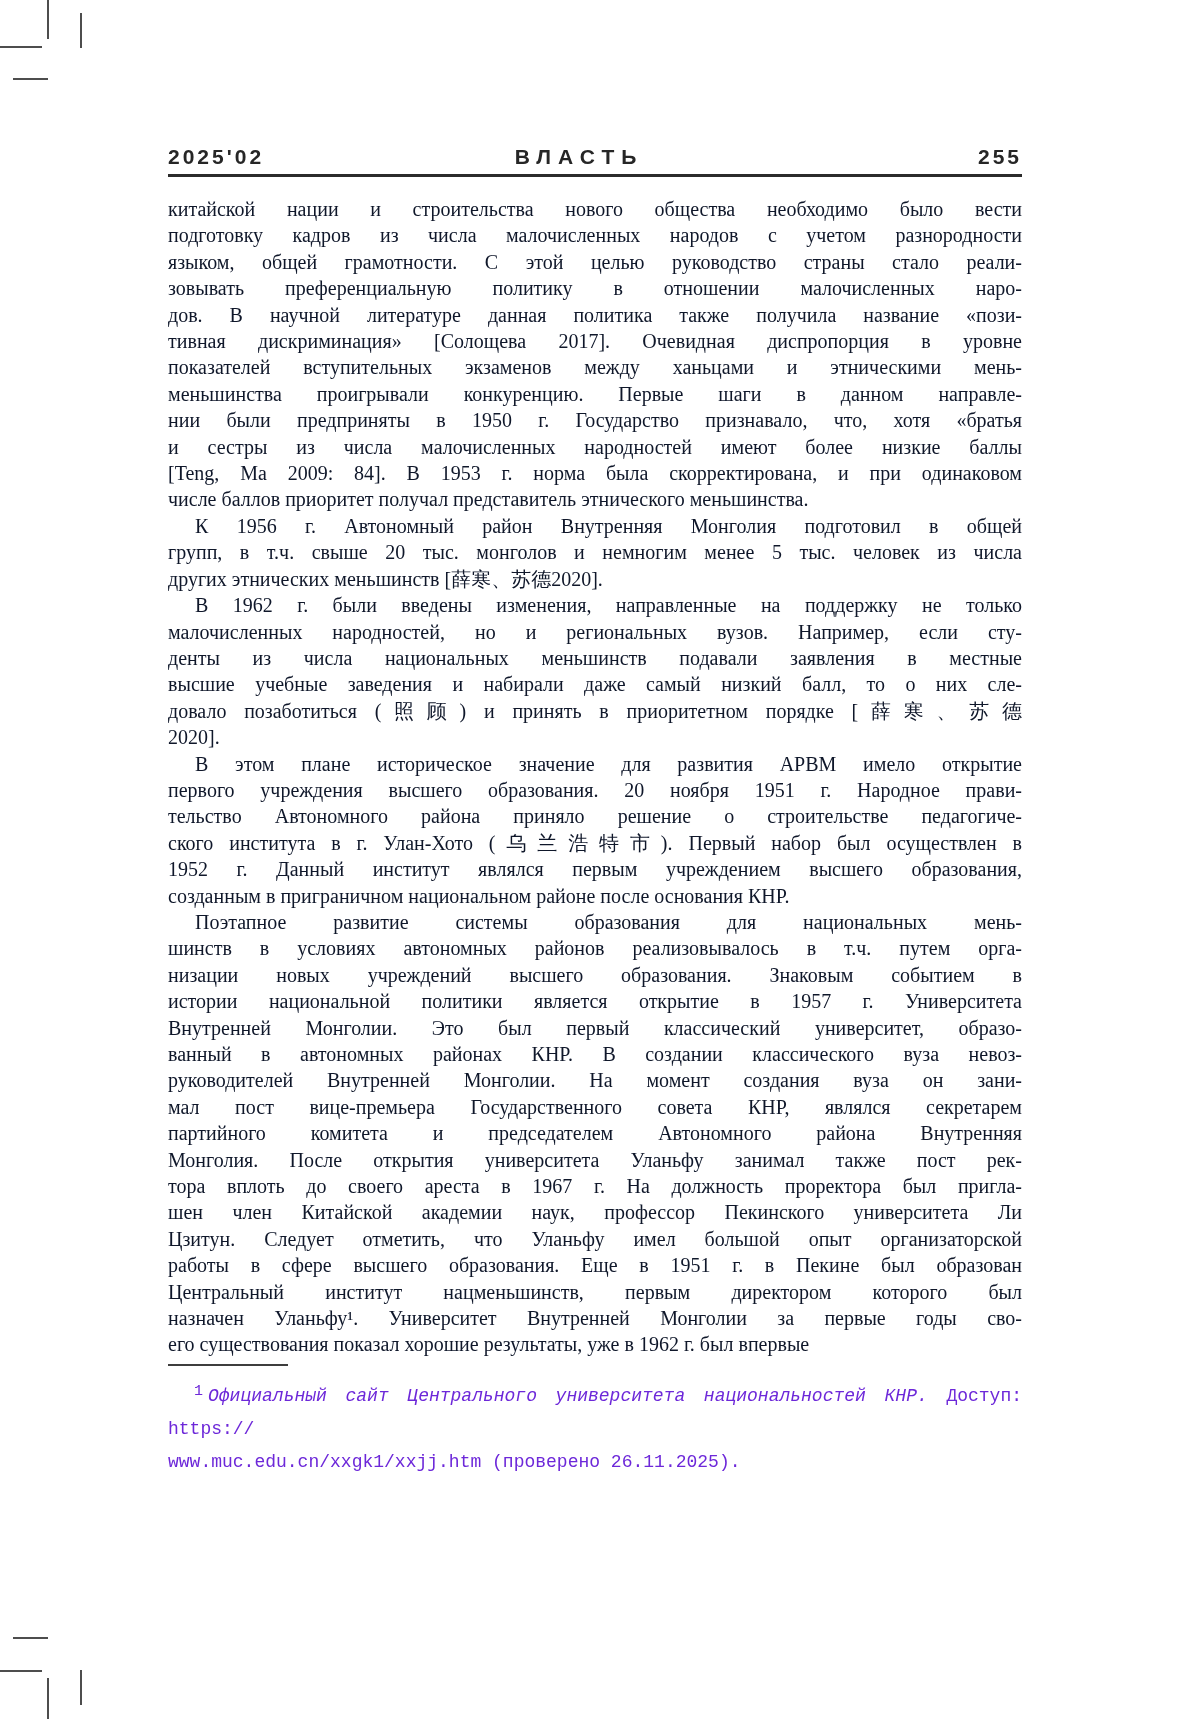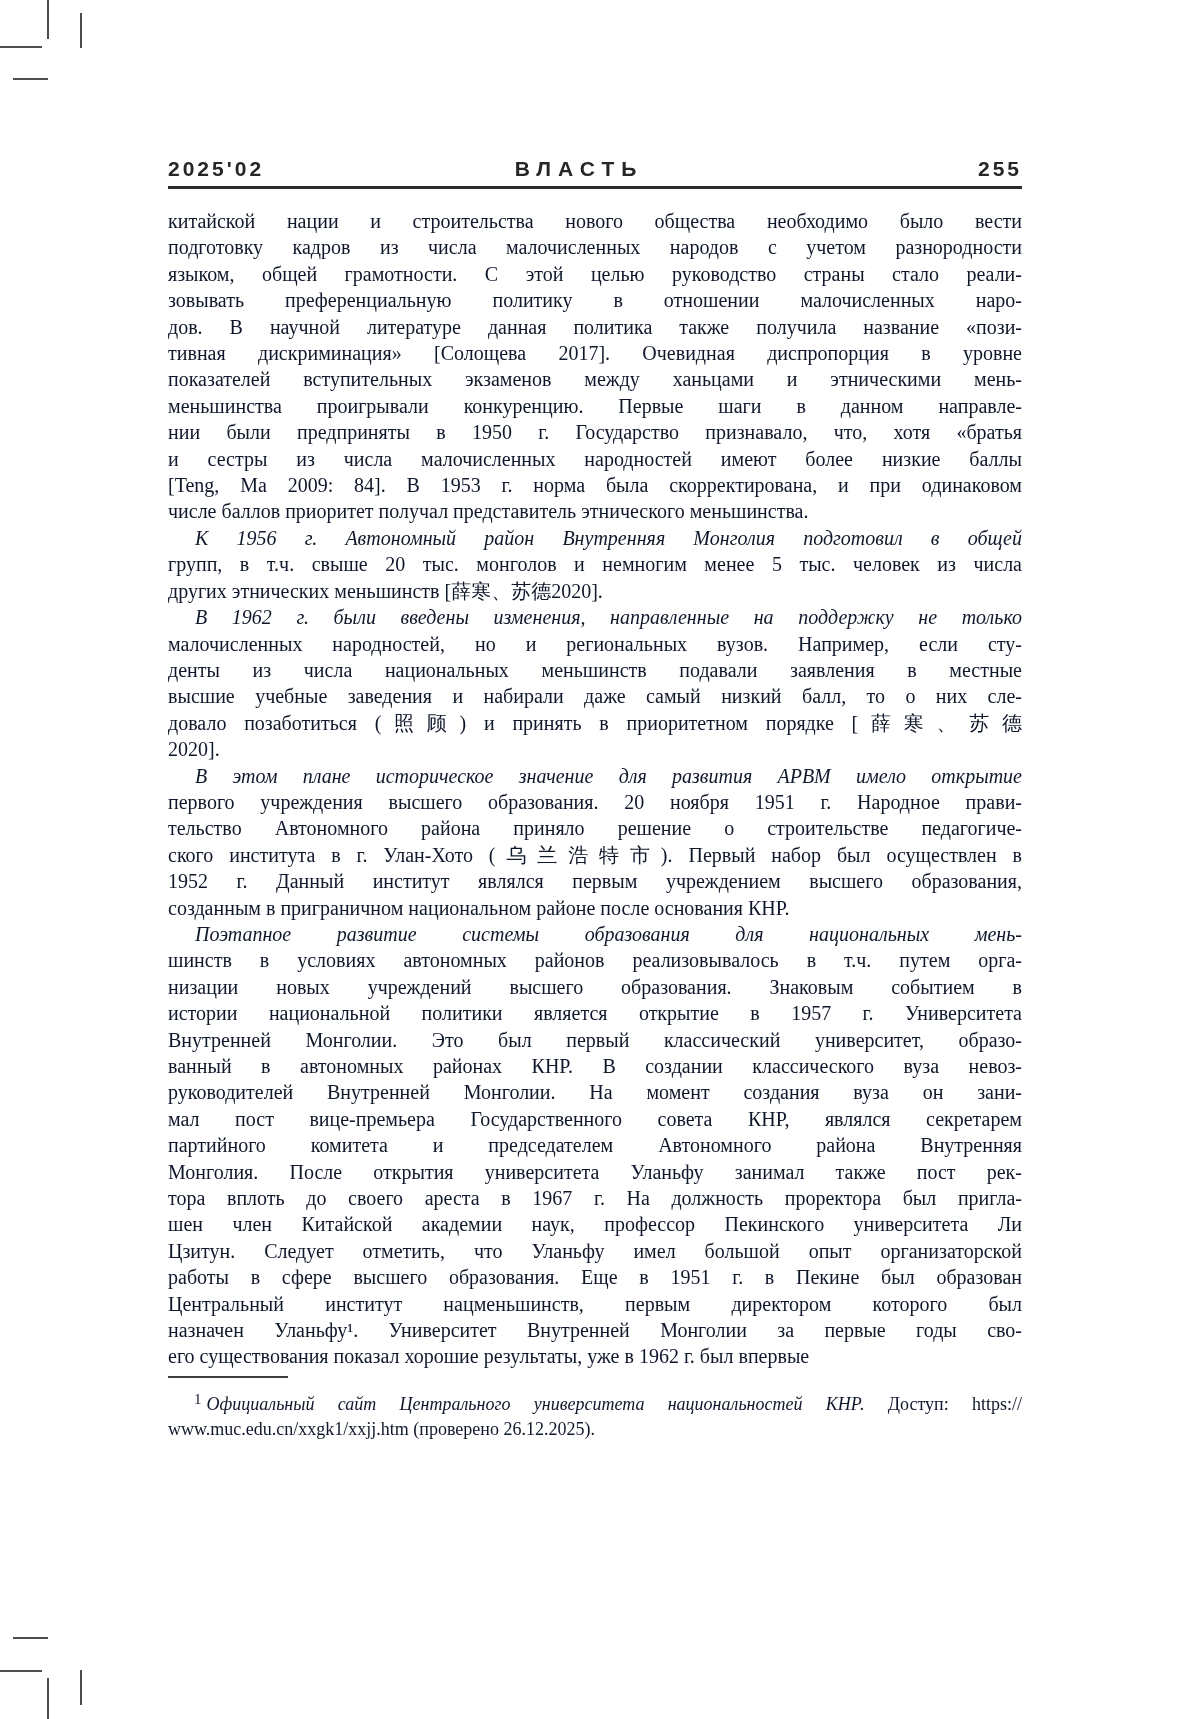--- a/index.html
+++ b/index.html
@@ -27,21 +27,20 @@
   .m-bl-h1 { left: 13px;  top: 1637px; width: 35px; height: 2px;  }
   .m-bl-h2 { left: 0;     top: 1670px; width: 42px; height: 2px;  }
   .m-bl-v1 { left: 47px;  top: 1678px; width: 2px;  height: 41px; }
   .m-bl-v2 { left: 80px;  top: 1670px; width: 2px;  height: 35px; }
 
   .content {
     position: absolute;
     left: 168px;
     top: 0;
     width: 854px;
-    margin-top: 12px;
   }
   .running-header {
     margin-top: 145px;
     display: flex;
     justify-content: space-between;
     align-items: baseline;
     font-family: "Liberation Sans", "DejaVu Sans", sans-serif;
     font-size: 21px;
     line-height: 24px;
     font-weight: 600;
@@ -61,34 +60,34 @@
     font-size: 20px;
     line-height: 26.4px;
     color: #0f172a;
   }
   .line {
     text-align: justify;
     text-align-last: justify;
     white-space: normal;
   }
   .line.parend { text-align-last: left; }
-  .line.indent { text-indent: 27px; font-style: italic; }
+  .line.indent { text-indent: 27px; }
 
   .footnote-rule {
     margin-top: 6px;
     width: 120px;
     height: 2px;
     background: #3d3d3d;
   }
   .footnote {
     margin-top: 9px;
-    font-family: Liberation Serif, serif;
+    font-family: Liberation Mono, monospace;
     font-size: 18px;
-    line-height: 25px;
-    color: #0f172a;
+    line-height: 33px;
+    color: #6d28d9;
   }
   .footnote .fn-line { text-align: justify; text-align-last: justify; }
   .footnote .fn-line.parend { text-align-last: left; }
   .footnote .fn-line.indent { text-indent: 26px; }
   .footnote .it  { font-style: italic; }
   .footnote .sup {
     font-size: 15px;
     vertical-align: 6px;
     margin-right: 5px;
   }
@@ -171,17 +170,17 @@
           <div class="line">Центральный институт нацменьшинств, первым директором которого был</div>
           <div class="line">назначен Уланьфу¹. Университет Внутренней Монголии за первые годы сво-</div>
           <div class="line parend">его существования показал хорошие результаты, уже в 1962 г. был впервые</div>
         </div>
       </div>
 
     <div class="footnote-rule"></div>
 
     <div class="footnote" id="footnote">
         <div class="fn-line indent"><span class="sup">1</span><span class="it ">Официальный сайт Центрального университета национальностей КНР.</span><span class=""> Доступ: https://</span></div>
-        <div class="fn-line parend"><span class="">www.muc.edu.cn/xxgk1/xxjj.htm (проверено 26.12.2025).</span></div>
+        <div class="fn-line parend"><span class="">www.muc.edu.cn/xxgk1/xxjj.htm (проверено 26.11.2025).</span></div>
       </div>
 
   </div>
 </div>
 
 </body></html>

